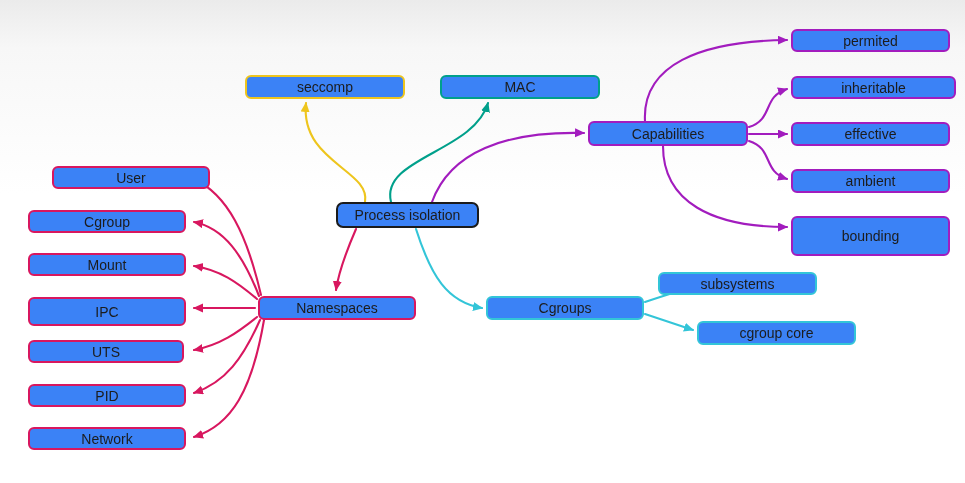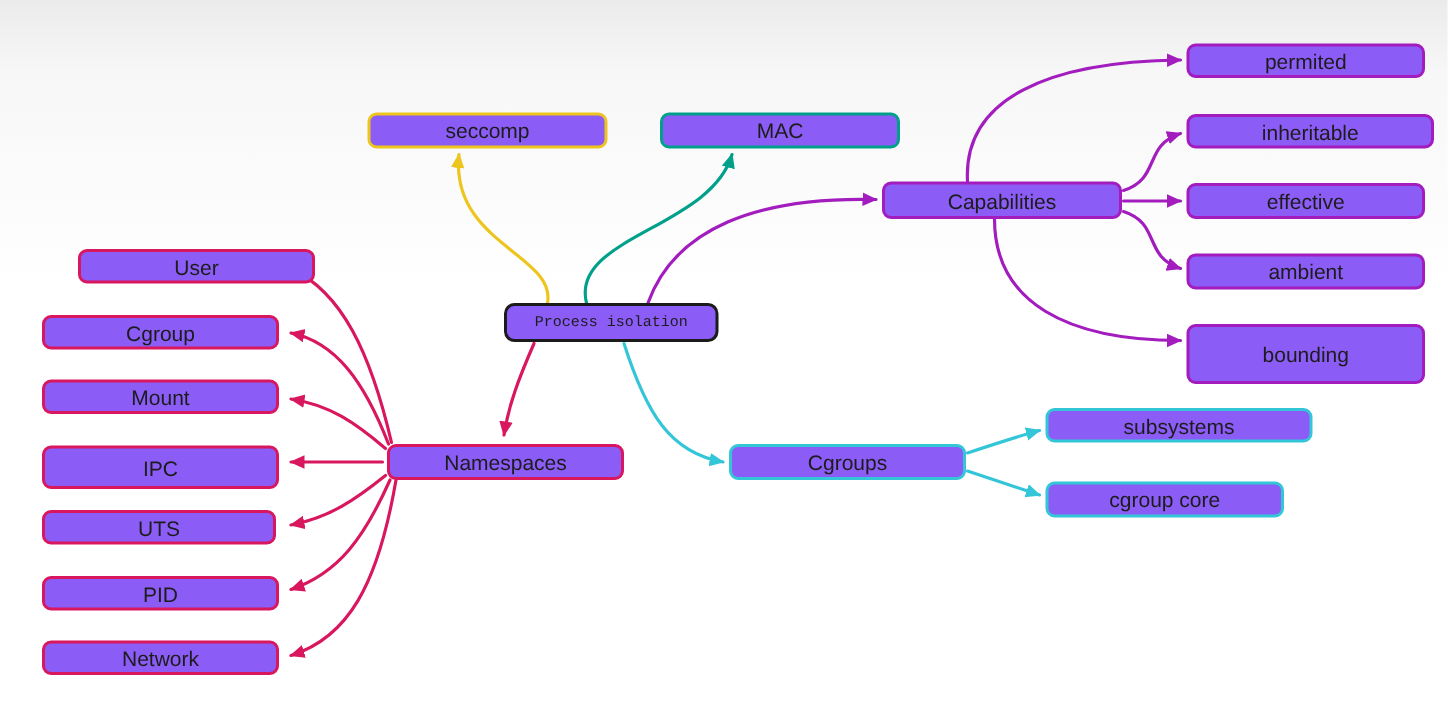--- a/index.html
+++ b/index.html
@@ -12,37 +12,36 @@
   }
   .canvas { position: absolute; inset: 0; width: 965px; height: 483px; }
   svg.links { position: absolute; left: 0; top: 0; width: 965px; height: 483px; }
   svg.links path.link {
     fill: none;
     stroke-width: 2.1;
     stroke-linecap: round;
   }
   .node {
     position: absolute;
-    background: #8b5cf6;
+    background: #3b82f6;
     border: 2px solid #888;
     border-radius: 6px;
     display: flex;
     align-items: center;
     justify-content: center;
     font-size: 14px;
     color: #1c1c1c;
     white-space: nowrap;
     z-index: 2;
   }
   .node.center {
     border-width: 2.5px;
     border-radius: 7px;
-    font-size: 10px;
+    font-size: 14px;
     z-index: 3;
-    font-family: Liberation Mono, monospace;
   }
 </style>
 </head>
 <body>
 
 <div class="canvas">
 
   <svg class="links" viewBox="0 0 965 483">
     <defs>
       <marker id="arrow-pink" markerUnits="userSpaceOnUse" markerWidth="12" markerHeight="10" refX="9" refY="4.5" orient="auto">
@@ -116,16 +115,16 @@
   <div class="node" style="left: 258px; top: 296px; width: 158px; height: 24px; border-color: rgb(216, 23, 95);">Namespaces</div>
   <div class="node" style="left: 28px; top: 166px; width: 158px; height: 23px; border-color: rgb(216, 23, 95); margin-left: 24px;">User</div>
   <div class="node" style="left: 28px; top: 210px; width: 158px; height: 23px; border-color: rgb(216, 23, 95);">Cgroup</div>
   <div class="node" style="left: 28px; top: 253px; width: 158px; height: 23px; border-color: rgb(216, 23, 95);">Mount</div>
   <div class="node" style="left: 28px; top: 297px; width: 158px; height: 29px; border-color: rgb(216, 23, 95);">IPC</div>
   <div class="node" style="left: 28px; top: 340px; width: 156px; height: 23px; border-color: rgb(216, 23, 95);">UTS</div>
   <div class="node" style="left: 28px; top: 384px; width: 158px; height: 23px; border-color: rgb(216, 23, 95);">PID</div>
   <div class="node" style="left: 28px; top: 427px; width: 158px; height: 23px; border-color: rgb(216, 23, 95);">Network</div>
 
   <div class="node" style="left: 486px; top: 296px; width: 158px; height: 24px; border-color: rgb(51, 197, 216);">Cgroups</div>
-  <div class="node" style="left: 697px; top: 272px; width: 178px; height: 23px; border-color: rgb(51, 197, 216);">subsystems</div>
+  <div class="node" style="left: 658px; top: 272px; width: 159px; height: 23px; border-color: rgb(51, 197, 216);">subsystems</div>
   <div class="node" style="left: 697px; top: 321px; width: 159px; height: 24px; border-color: rgb(51, 197, 216);">cgroup core</div>
 
 </div>
 
 </body></html>

